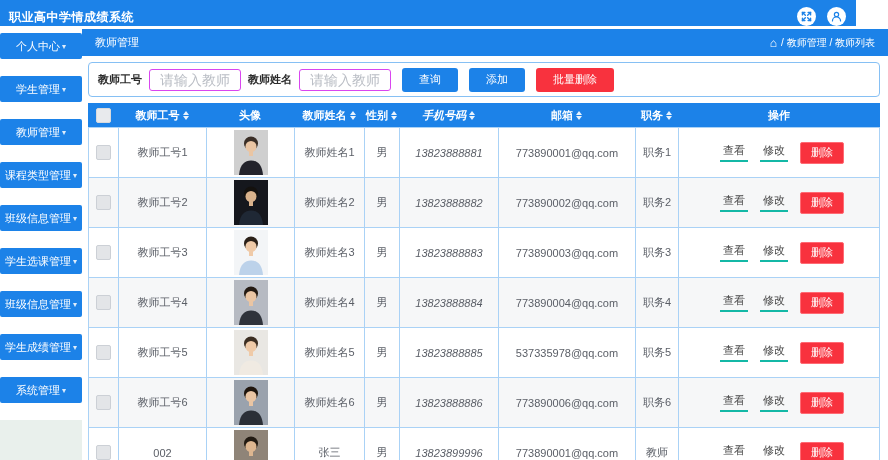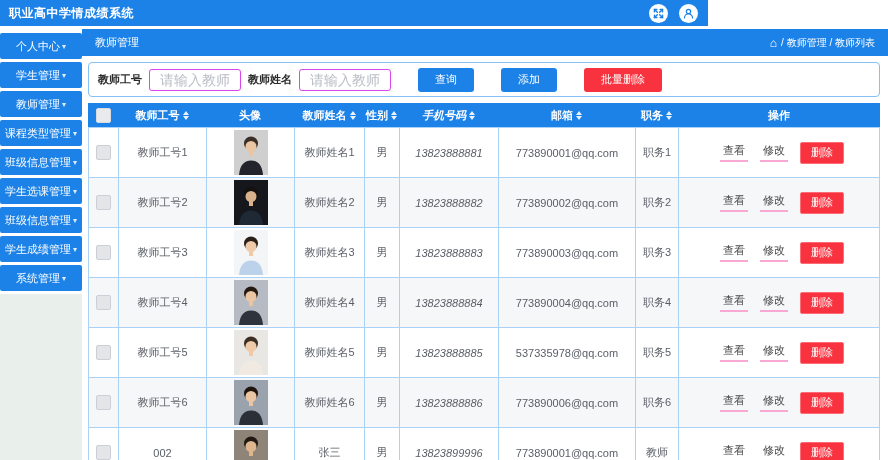--- a/index.html
+++ b/index.html
@@ -2,48 +2,48 @@
 <html style="--accent: #1c82e8; --danger: #f8323e; --table_border: #aad2f6; --sidebar_bg: #e9f0ec;"><head>
 <meta charset="utf-8">
 <style>
   html,body{margin:0;padding:0;}
   body{
     width:888px;height:460px;overflow:hidden;position:relative;
     background:#fff;font-family:"Liberation Sans","DejaVu Sans",sans-serif;
     -webkit-font-smoothing:antialiased;
   }
   
-  .topbar{position:absolute;left:0;top:0;width:708px;height:26px;background:var(--accent);
-    color:#fff;display:flex;align-items:center;z-index:5;}
+  .topbar{position:absolute;left:0;top:0;width:856px;height:26px;background:var(--accent);
+    color:#fff;display:flex;align-items:flex-end;z-index:5;}
   .topbar .title{font-size:12px;font-weight:bold;padding-left:9px;letter-spacing:.5px;}
   .topbar .icons{margin-left:auto;display:flex;gap:11px;padding-right:10px;}
   .circle-icon{width:19px;height:19px;border-radius:50%;background:#fff;display:flex;
     align-items:center;justify-content:center;cursor:pointer;}
   
   .sidebar{position:absolute;left:0;top:29px;width:82px;bottom:0;background:#fff;
     display:flex;flex-direction:column;padding-top:4px;box-sizing:border-box;}
-  .sb-item{height:26px;margin-bottom:3px;background:var(--accent);color:#fff;font-size:11px;
+  .sb-item{height:26px;margin-bottom:17px;background:var(--accent);color:#fff;font-size:11px;
     display:flex;align-items:center;justify-content:center;flex:none;cursor:pointer;border-radius:2px;}
   .sb-item .caret{font-size:8px;margin-left:2px;opacity:.85;}
   .sb-filler{flex:1;background:var(--sidebar_bg);}
   
   .main{position:absolute;left:82px;top:29px;right:0;bottom:0;}
   .page-bar{height:27px;background:var(--accent);color:#fff;display:flex;align-items:center;padding:0 13px;}
   .pg-title{font-size:11px;}
   .breadcrumb{margin-left:auto;font-size:10px;display:flex;gap:4px;align-items:center;}
   .bc-home{font-size:12px;line-height:10px;cursor:pointer;}
   
   .filter-box{margin:6px 8px 0 6px;height:33px;border:1px solid #86c0f4;border-radius:4px;
     display:flex;align-items:center;padding:0 9px;gap:7px;background:#fff;}
   .f-label{font-size:11px;color:#2b2b2b;font-weight:bold;white-space:nowrap;}
   .f-input{width:92px;height:22px;border:1px solid #d946ef;border-radius:3px;font-size:14px;
     padding:0 10px;color:#666;box-sizing:border-box;outline:none;font-family:inherit;}
   .f-input::placeholder{color:#b9bdc4;}
   .btn{height:24px;border:none;border-radius:3px;color:#fff;font-size:11px;padding:0 17px;
-    cursor:pointer;font-family:inherit;margin-left:20px;white-space:nowrap;}
+    cursor:pointer;font-family:inherit;margin-left:4px;white-space:nowrap;}
   .btn-blue{background:var(--accent);}
   .btn-red{background:var(--danger);}
   
   .table{margin:6px 8px 0 6px;}
   .thead{display:flex;background:var(--accent);color:#fff;height:24px;font-size:11px;font-weight:bold;}
   .th,.td{display:flex;align-items:center;justify-content:center;box-sizing:border-box;}
   .tbody{border-top:1px solid var(--table_border);}
   .tr{display:flex;height:49px;background:#fff;border-bottom:1px solid var(--table_border);}
   .tr:nth-child(even){background:#f6f7f8;}
   .td{border-left:1px solid var(--table_border);font-size:11px;color:#5a5e66;height:100%;}
@@ -57,21 +57,21 @@
   .c-email{width:137px;flex:none;}
   .c-pos{width:43px;flex:none;}
   .c-act{flex:1;}
   .cb{width:13px;height:13px;background:#e3e5e8;border:1px solid #ccd0d6;border-radius:2px;cursor:pointer;}
   .thead .cb{background:#e8eaed;border-color:#d8dadd;}
   .sort{display:inline-flex;flex-direction:column;margin-left:3px;gap:1px;cursor:pointer;}
   .sort i{width:0;height:0;border-left:3px solid transparent;border-right:3px solid transparent;}
   .sort .up{border-bottom:4px solid rgba(255,255,255,.9);}
   .sort .down{border-top:4px solid rgba(255,255,255,.9);}
   .avatar{width:34px;height:45px;display:block;}
-  .link{font-size:11px;color:#474747;border-bottom:2px solid #f9a8d4;padding:0 3px 2px;cursor:pointer;margin:0 6px;white-space:nowrap;}
+  .link{font-size:11px;color:#474747;border-bottom:2px solid #14b8a6;padding:0 3px 2px;cursor:pointer;margin:0 6px;white-space:nowrap;}
   .del-btn{background:var(--danger);color:#fff;font-size:11px;border:1px solid #ff6b74;border-radius:2px;
     height:22px;padding:0 10px;margin-left:6px;cursor:pointer;font-family:inherit;white-space:nowrap;}
 </style>
 </head>
 <body>
 
 <div class="topbar">
   <span class="title">职业高中学情成绩系统</span>
   <span class="icons">
     <span class="circle-icon">

